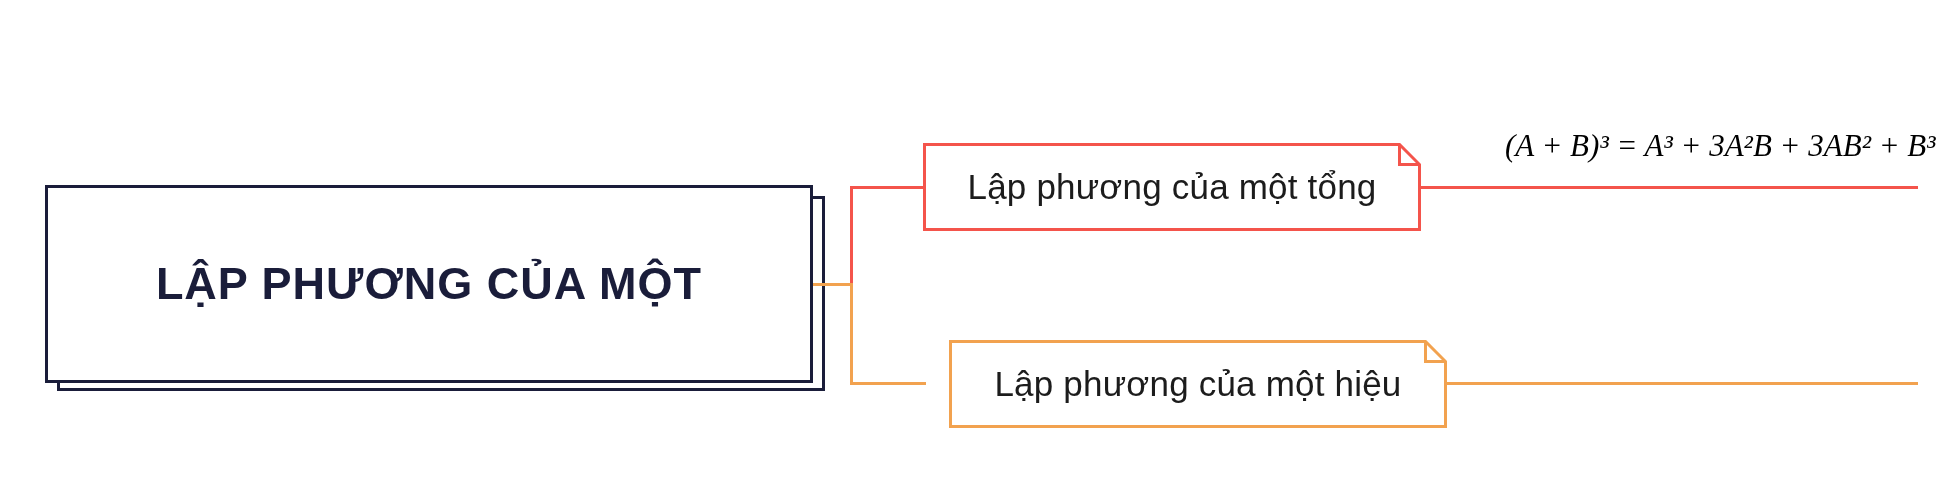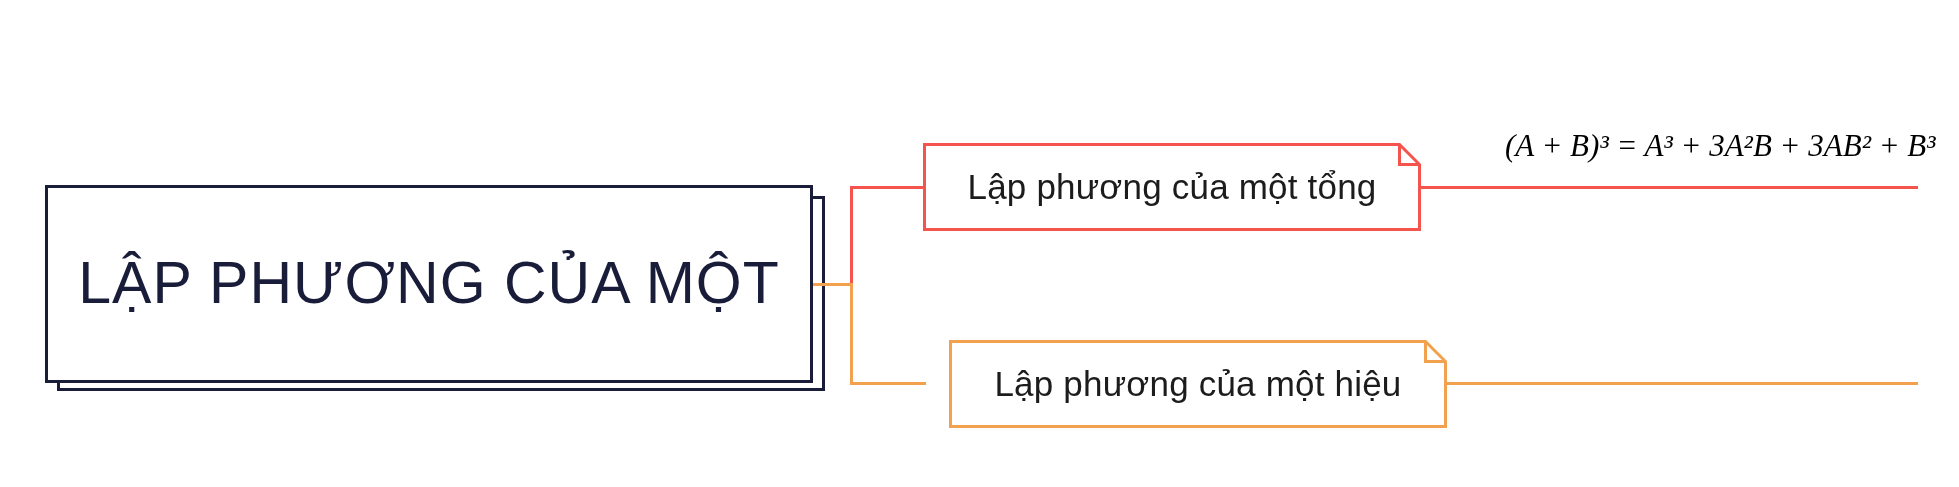--- a/index.html
+++ b/index.html
@@ -25,24 +25,25 @@
     width:768px; height:198px;
     border:3px solid var(--navy);
     background:#ffffff;
     box-sizing:border-box;
     display:flex; flex-direction:column;
     align-items:center; justify-content:center;
     z-index:2;
   }
   .root-title {
     color:var(--navy);
-    font-size:59px;
+    font-size:45px;
     line-height:1.18;
     letter-spacing:1px;
     white-space:nowrap;
+    font-weight:bold;
   }
 
   
   .line { position:absolute; z-index:0; }
   .stub        { left:813px; top:283px; width:40px;  height:3px;  background:var(--orange); z-index:3; }
   .vert-red    { left:850px; top:186px; width:3px;   height:99px; background:var(--red); }
   .vert-orange { left:850px; top:283px; width:3px;   height:102px;background:var(--orange); }
   .horiz-red   { left:850px; top:186px; width:76px;  height:3px;  background:var(--red); }
   .horiz-orange{ left:850px; top:382px; width:76px;  height:3px;  background:var(--orange); }
   .underline-red    { left:1421px; top:186px; width:497px; height:3px; background:var(--red); }

